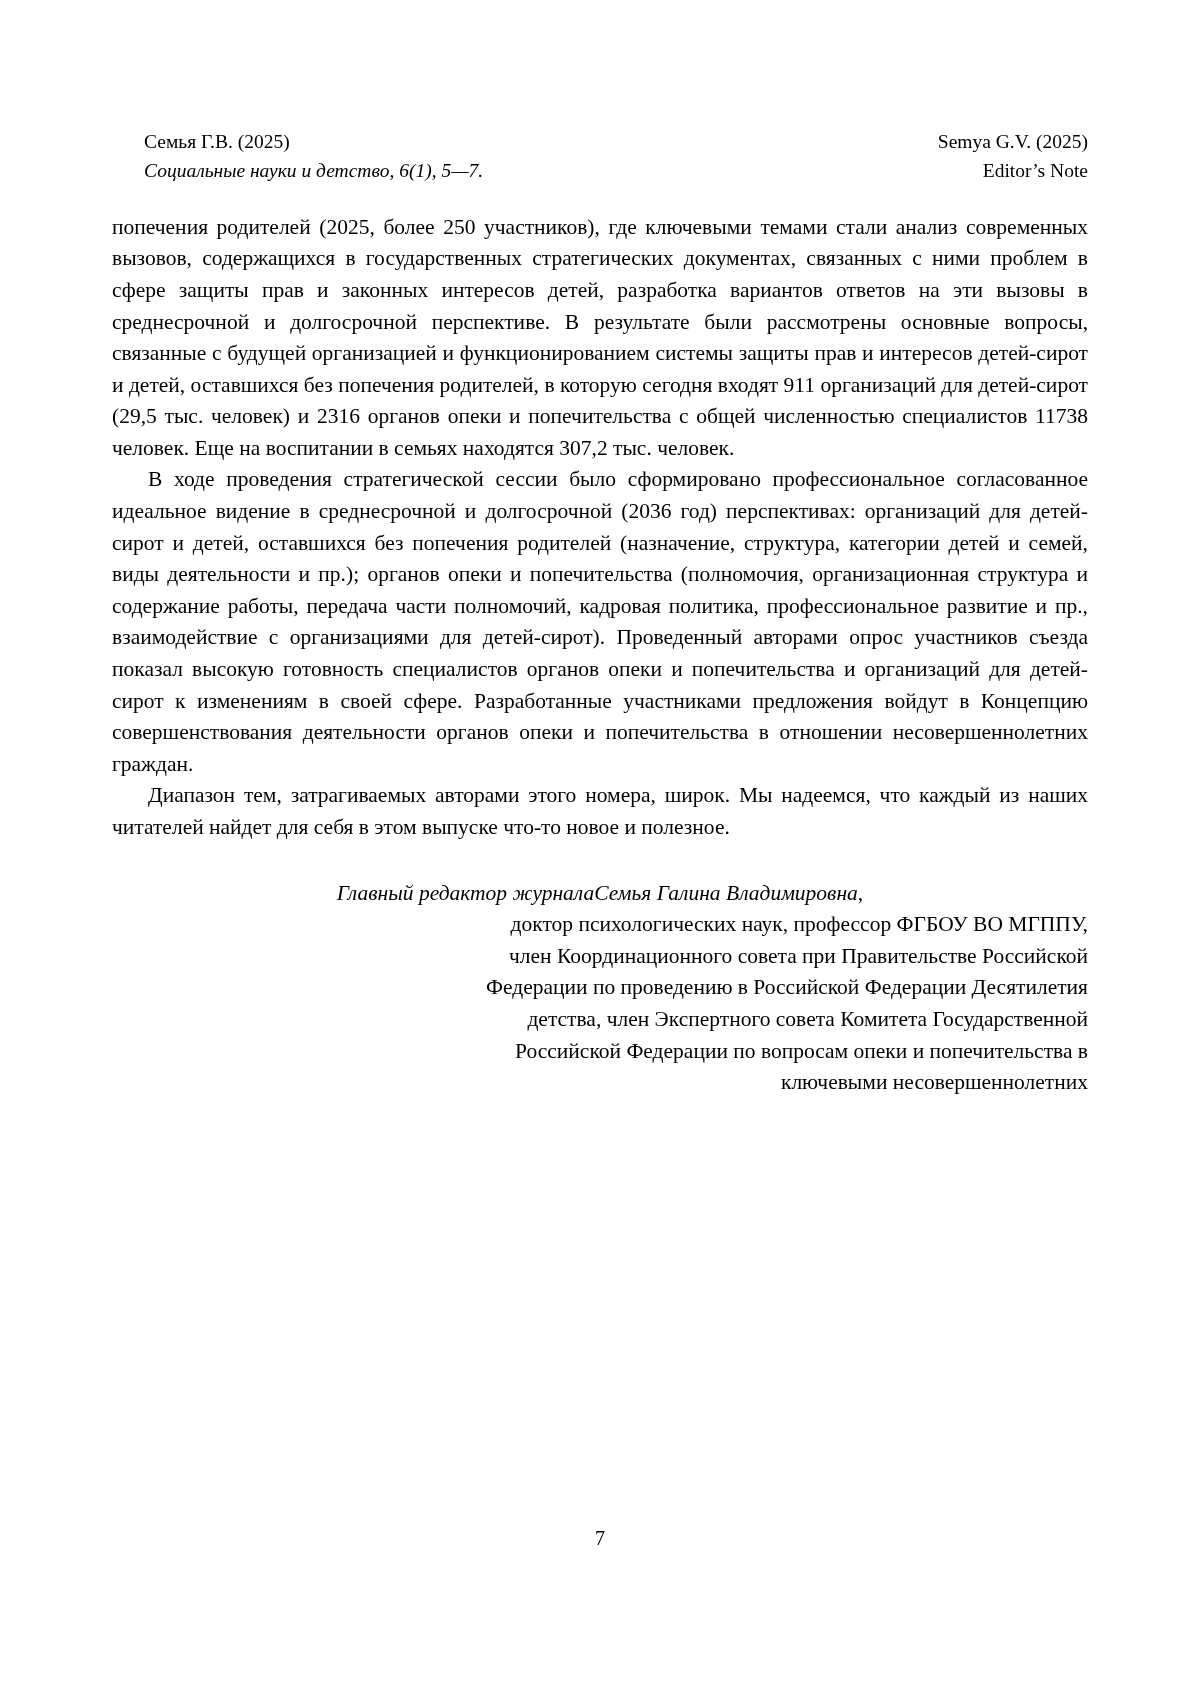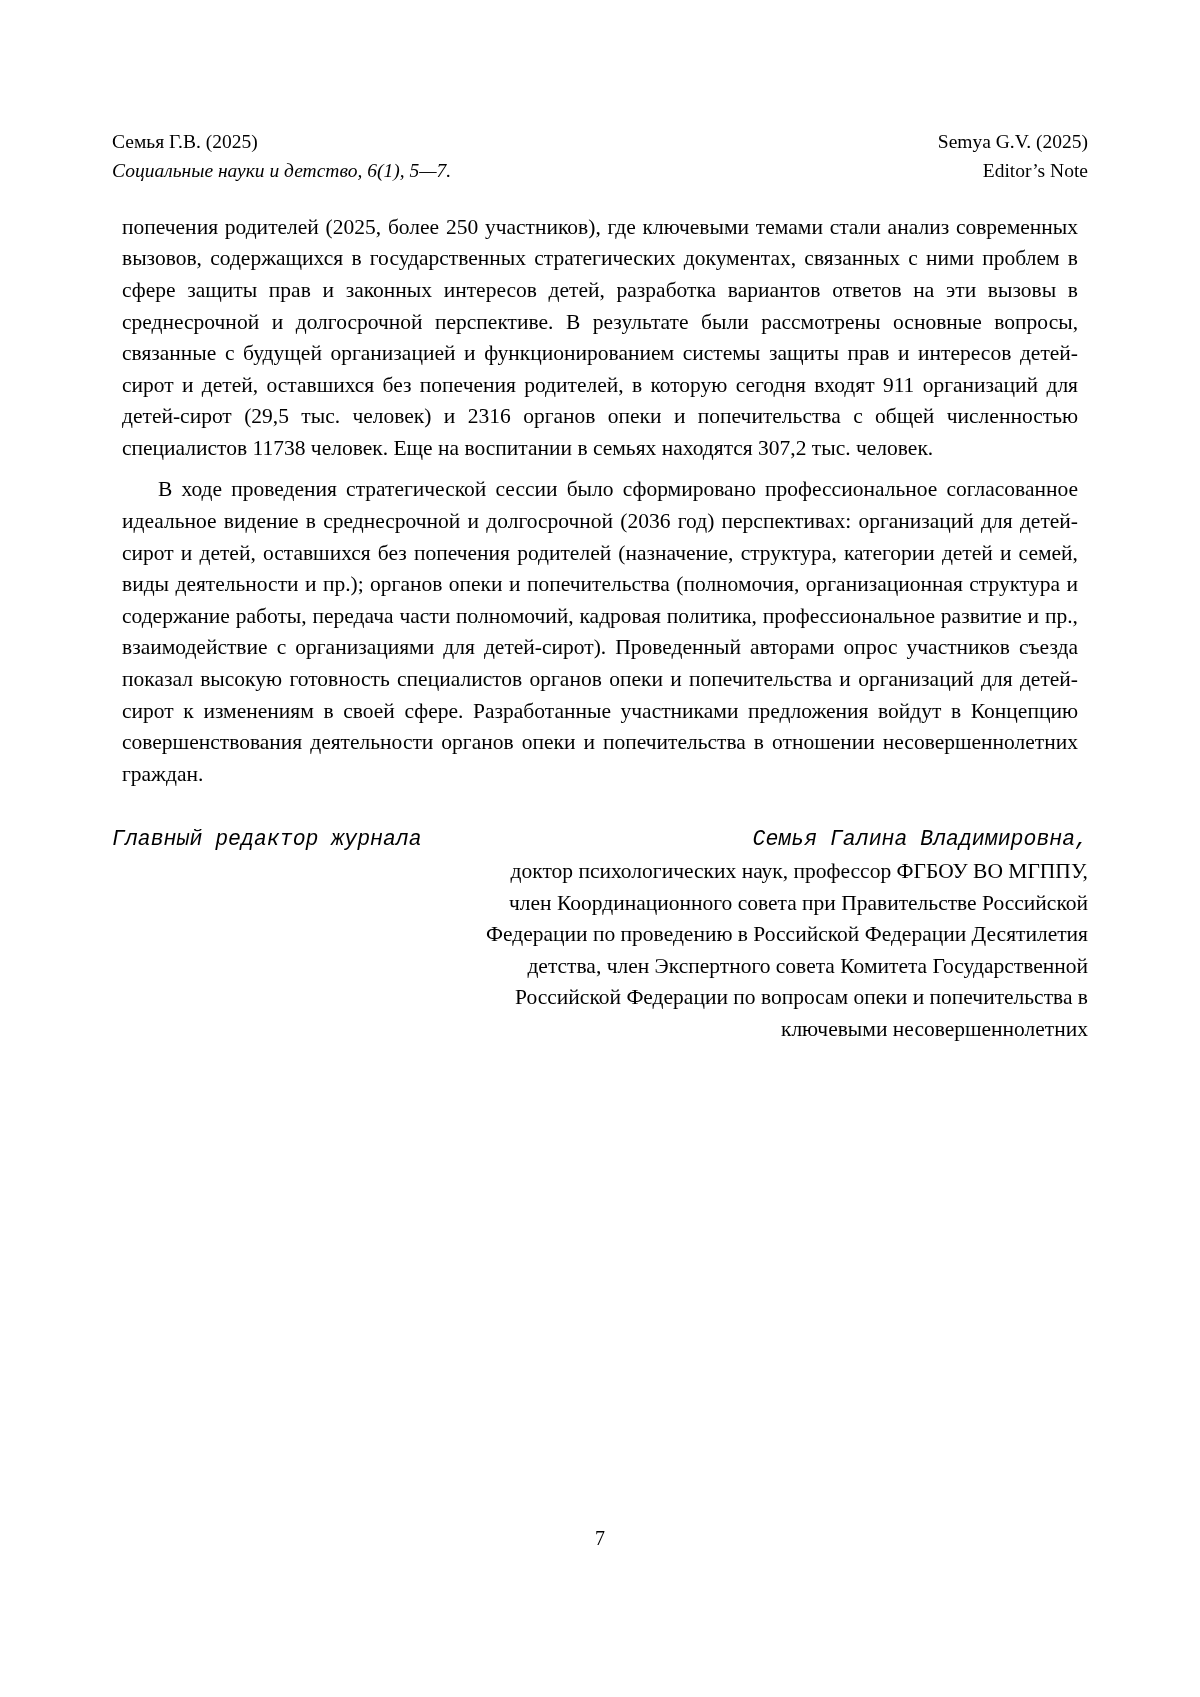--- a/index.html
+++ b/index.html
@@ -23,52 +23,52 @@
     box-sizing: border-box;
     padding: 128px 112px 0 112px;
   }
   
   .runhead {
     display: flex;
     justify-content: space-between;
     align-items: center;
     font-size: 19.5px;
     line-height: 1.48;
+    margin-left: 32px;
   }
   .runhead .col-left { text-align: left; }
   .runhead .col-right { text-align: right; }
   .runhead .ital { font-style: italic; }
 
   
   .body-block {
     margin-top: 26px;
     font-size: 21.5px;
     line-height: 1.47;
     text-align: justify;
     text-justify: inter-word;
   }
   .body-block p {
-    margin: 10px;
+    margin: 0;
     text-indent: 0;
   }
   .body-block p.indent {
     text-indent: 36px;
   }
 
   
   .sig-wrap {
     margin-top: 34px;
     font-size: 21.5px;
     line-height: 1.47;
   }
   .sig-top {
     display: flex;
-    justify-content: space-between;
+    justify-content: center;
     align-items: baseline;
-    font-family: Liberation Mono, monospace;
   }
   .sig-role {
     font-style: italic;
   }
   .sig-name {
     font-style: italic;
   }
   .sig-lines {
     text-align: right;
     margin-top: 0;
@@ -97,20 +97,21 @@
     </div>
     <div class="col-right">
       <div>Semya G.V. (2025)</div>
       <div>Editor’s Note</div>
     </div>
   </div>
 
   <div class="body-block">
     <p>попечения родителей (2025, более 250 участников), где ключевыми темами стали анализ современных вызовов, содержащихся в государственных стратегических документах, связанных с ними проблем в сфере защиты прав и законных интересов детей, разработка вариантов ответов на эти вызовы в среднесрочной и долгосрочной перспективе. В результате были рассмотрены основные вопросы, связанные с будущей организацией и функционированием системы защиты прав и интересов детей-сирот и детей, оставшихся без попечения родителей, в которую сегодня входят 911 организаций для детей-сирот (29,5 тыс. человек) и 2316 органов опеки и попечительства с общей численностью специалистов 11738 человек. Еще на воспитании в семьях находятся 307,2 тыс. человек.</p>
     <p class="indent">В ходе проведения стратегической сессии было сформировано профессиональное согласованное идеальное видение в среднесрочной и долгосрочной (2036 год) перспективах: организаций для детей-сирот и детей, оставшихся без попечения родителей (назначение, структура, категории детей и семей, виды деятельности и пр.); органов опеки и попечительства (полномочия, организационная структура и содержание работы, передача части полномочий, кадровая политика, профессиональное развитие и пр., взаимодействие с организациями для детей-сирот). Проведенный авторами опрос участников съезда показал высокую готовность специалистов органов опеки и попечительства и организаций для детей-сирот к изменениям в своей сфере. Разработанные участниками предложения войдут в Концепцию совершенствования деятельности органов опеки и попечительства в отношении несовершеннолетних граждан.</p>
+    <p class="indent">Диапазон тем, затрагиваемых авторами этого номера, широк. Мы надеемся, что каждый из наших читателей найдет для себя в этом выпуске что-то новое и полезное.</p>
   </div>
 
   <div class="sig-wrap">
     <div class="sig-top">
       <div class="sig-role">Главный редактор журнала</div>
       <div class="sig-name">Семья Галина Владимировна,</div>
     </div>
     <div class="sig-lines">
       <div>доктор психологических наук, профессор ФГБОУ ВО МГППУ,</div>
       <div>член Координационного совета при Правительстве Российской</div>

